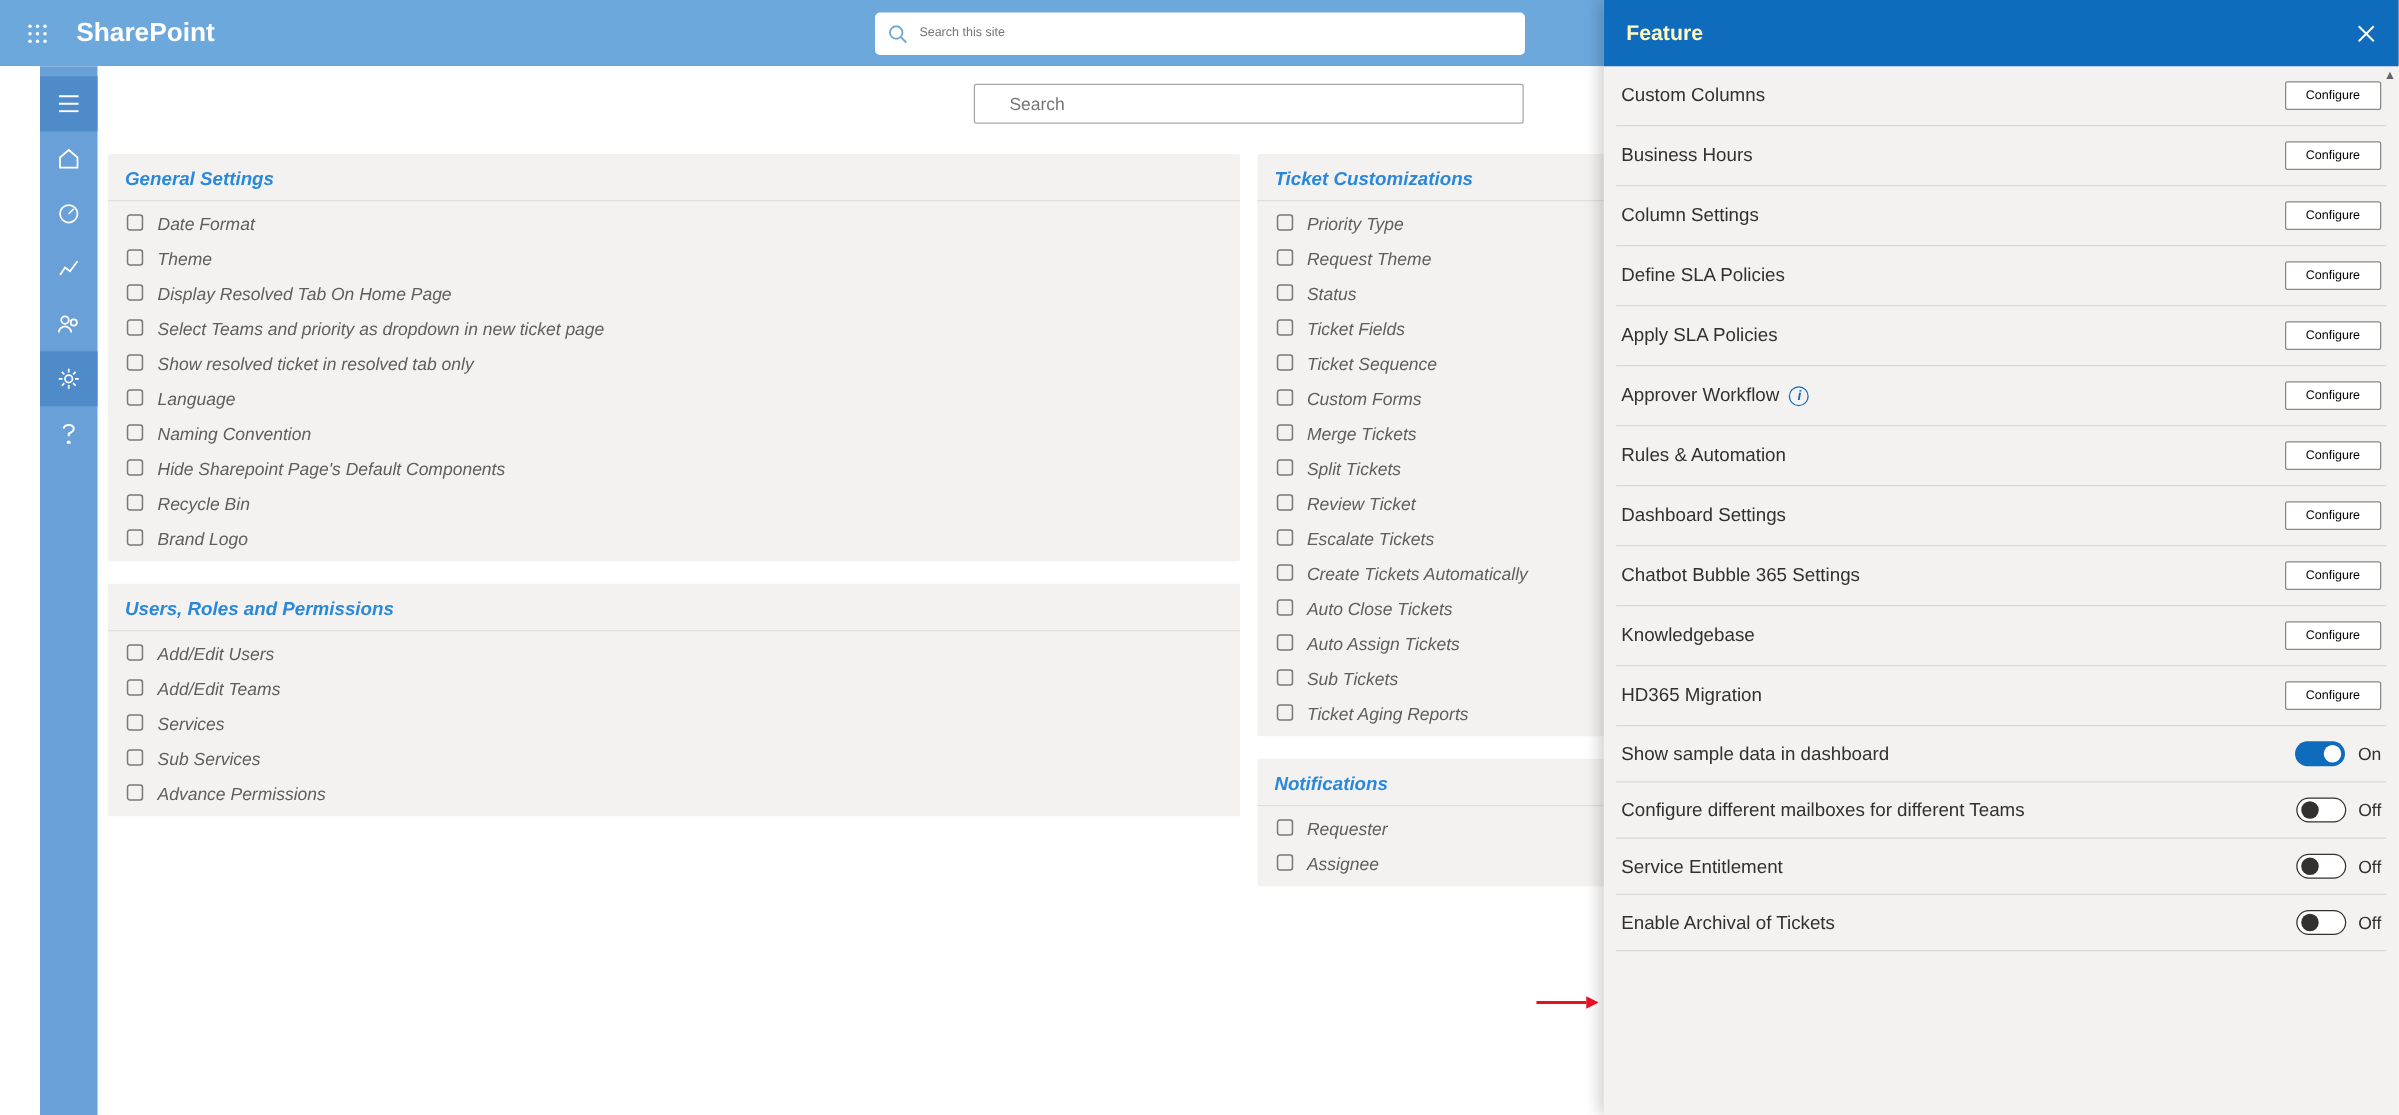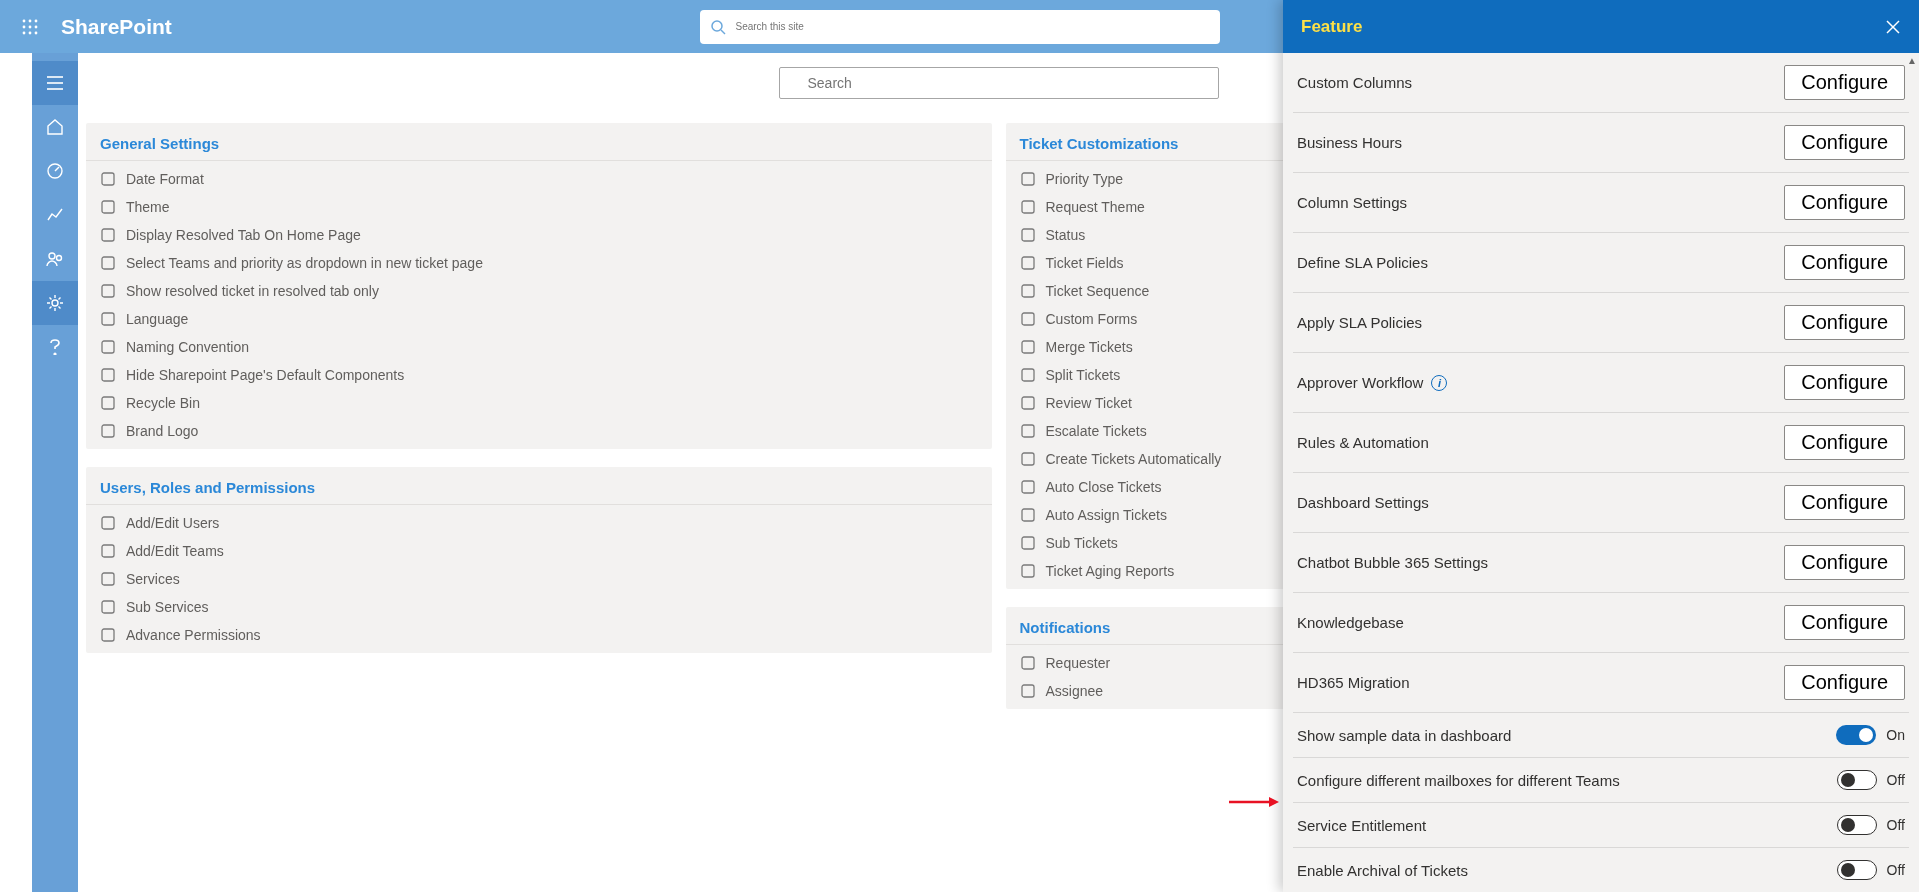--- a/index.html
+++ b/index.html
@@ -20,36 +20,36 @@
   .leftnav .nav-item { width: 46px; height: 44px; display:flex; align-items:center; justify-content:center; color:#fff; cursor:pointer; }
   .leftnav .nav-item.active { background:#4f8bc9; }
   .nav-burger-box { height:44px; width:46px; display:flex; align-items:center; justify-content:center; background:#4f8bc9; color:#fff; }
 
   .content { flex:1; padding: 14px 8px 0 8px; display:flex; flex-direction:column; overflow:hidden;}
   .top-search-row { display:flex; justify-content:center; margin-bottom: 24px; }
   .page-search { width: 440px; height: 32px; border: 1px solid #a6a6a6; border-radius: 2px; padding: 0 28px; font-size:14px; position:relative;}
   .page-search-wrap { position:relative; width:440px; }
   .page-search-icon { position:absolute; left:8px; top:50%; transform:translateY(-50%); color:#888;}
 
-  .cols { display:flex; gap: 14px; overflow: hidden; flex:1;}
+  .cols { display:flex; gap: 14px; overflow: hidden; flex:1;font-style:italic;}
   .col { flex: 1 1 0; min-width: 0; }
   .card { background:#f3f2f1; border-radius:2px; margin-bottom: 18px; }
   .card-head { padding: 12px 14px 8px 14px; color:#2b88d8; font-weight:600; font-size: 15px; border-bottom:1px solid #e1dfdd;}
   .card-body { padding: 4px 0; }
-  .row { display:flex; align-items:center; gap:10px; padding: 6px 14px; color:#605e5c; font-size:14px; cursor:pointer;}
+  .row { display:flex; gap:10px; padding: 6px 14px; color:#605e5c; font-size:14px; cursor:pointer;}
   .row-icon { width:16px; display:flex; justify-content:center; color:#7a7a7a;}
 
   
   .panel { position:absolute; right:0; top:-53px; height:892px; width:636px; background:#f3f2f1; box-shadow:-4px 0 12px rgba(0,0,0,.2); display:flex; flex-direction:column; }
-  .panel-head { background:#0f6cbd; color:#fde047; height:53px; display:flex; align-items:center; padding:0 18px; font-weight:600; font-size:17px; justify-content:space-between;}
+  .panel-head { background:#0f6cbd; color:#fef9c3; height:53px; display:flex; align-items:center; padding:0 18px; font-weight:600; font-size:17px; justify-content:space-between;}
   .panel-close { cursor:pointer; }
   .panel-body { flex:1; overflow-y:auto; padding: 0 10px; position:relative;}
   .feat-row { display:flex; align-items:center; justify-content:space-between; padding: 12px 4px; border-bottom:1px solid #d9d8d7;gap:44px; }
   .feat-label { font-size:15px; color:#323130; display:flex; align-items:center; gap:8px;}
-  .feat-btn { background:#fff; border:1px solid #8a8886; border-radius:2px; padding:5px 16px; font-size:20px; cursor:pointer;}
+  .feat-btn { background:#fff; border:1px solid #8a8886; border-radius:2px; padding:5px 16px; font-size:10px; cursor:pointer;}
   .feat-ctrl { display:flex; align-items:center; gap:10px; font-size:14px;}
   .toggle { width:40px; height:20px; border-radius:10px; position:relative; cursor:pointer; }
   .toggle.on { background:#0f6cbd; }
   .toggle.off { background:#fff; border:1px solid #323130;}
   .toggle .knob { position:absolute; top:3px; width:14px; height:14px; border-radius:50%; }
   .toggle.on .knob { right:3px; background:#fff; }
   .toggle.off .knob { left:3px; background:#323130; top:2px;}
   .info-icon { width:16px;height:16px;border:1px solid #0f6cbd;color:#0f6cbd;border-radius:50%;display:inline-flex;align-items:center;justify-content:center;font-size:11px;font-style:italic; font-weight:600;}
 
   .scroll-arrow { position:absolute; right:2px; top:2px; font-size:10px; color:#666; }

